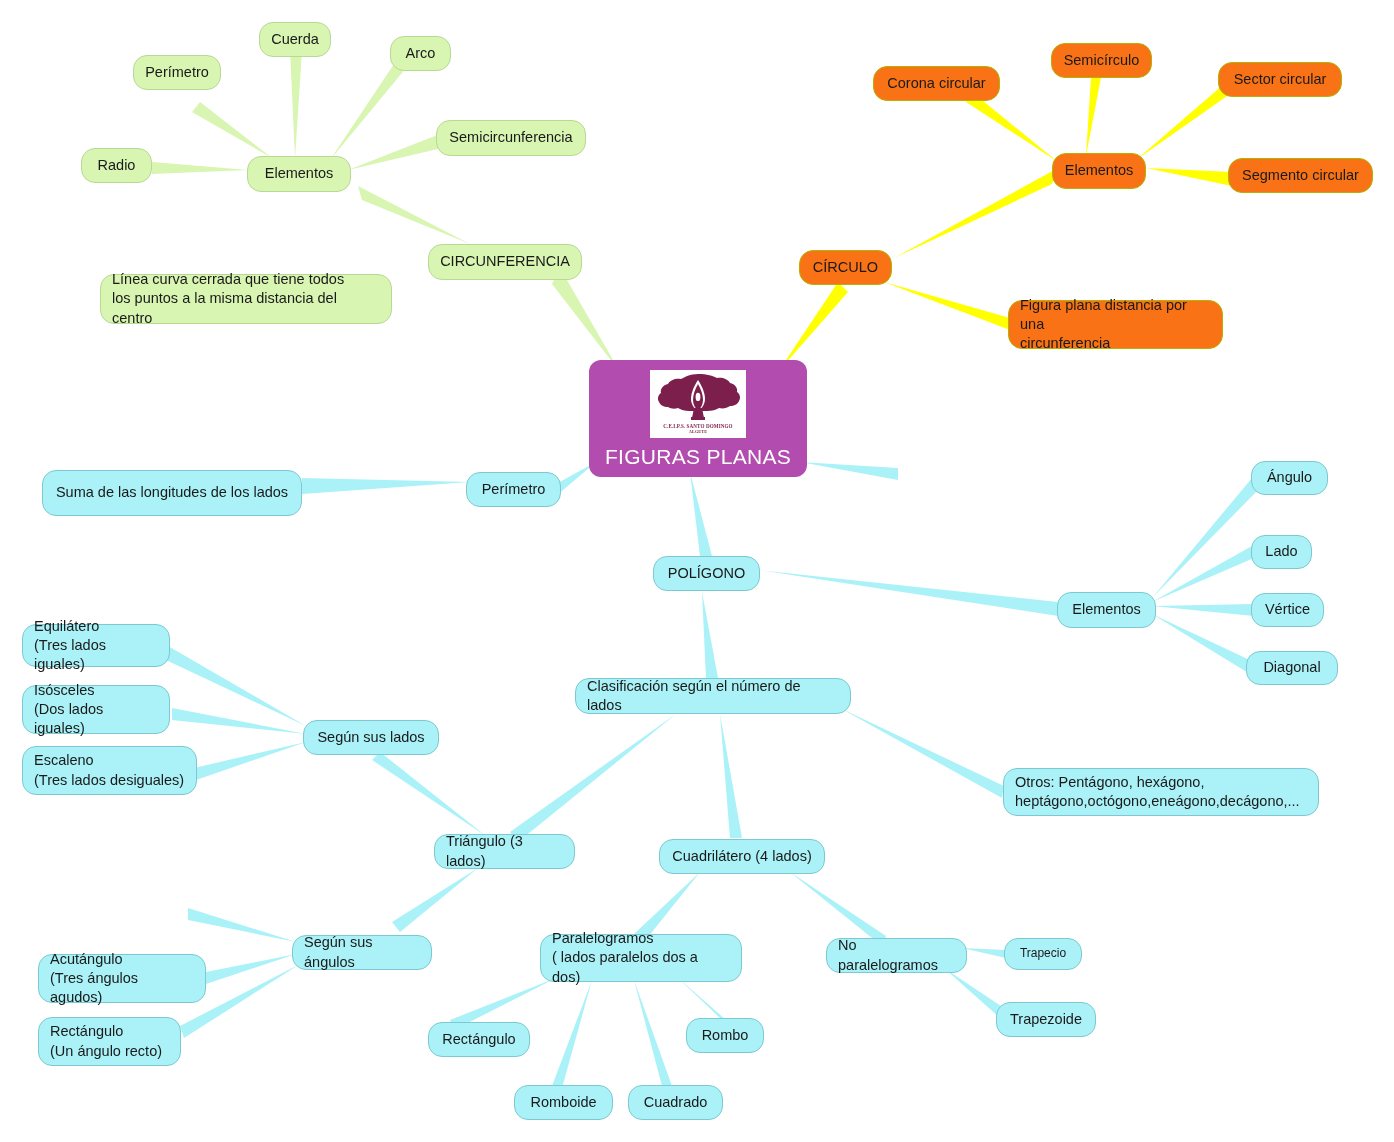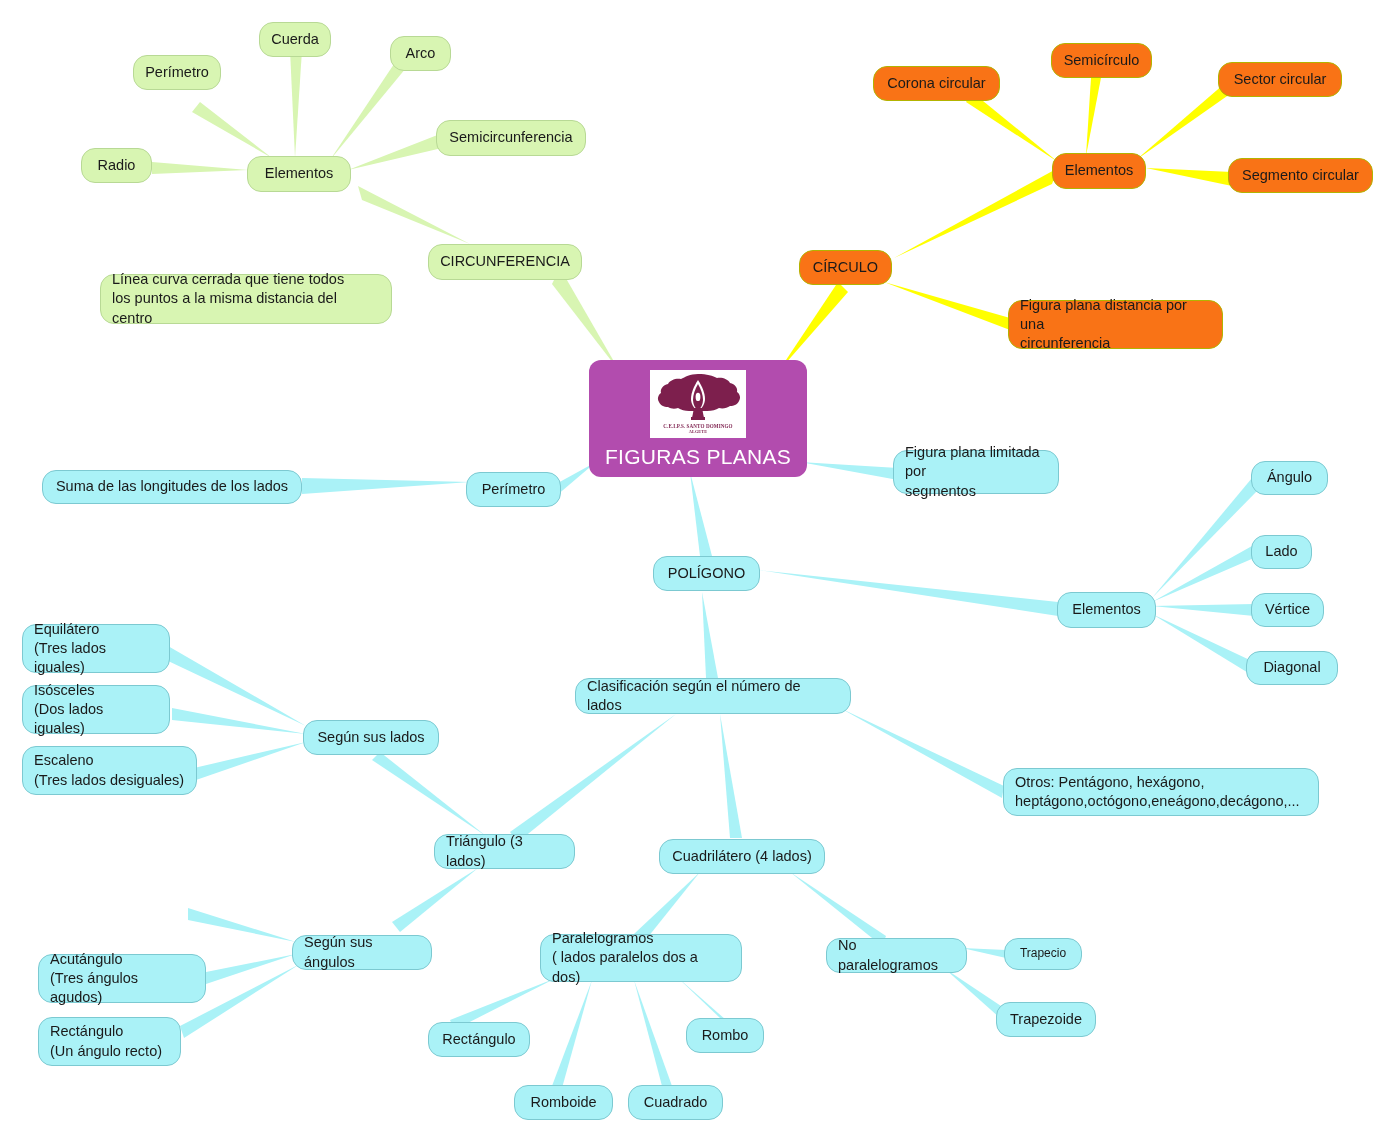--- a/index.html
+++ b/index.html
@@ -259,30 +259,26 @@
   </div>
 
   <div class="node yellow" style="left:1228px; top:158px; width:145px; height:35px; justify-content:center;">
     <span>Segmento circular</span>
   </div>
 
   <div class="node cyan" style="left:653px; top:556px; width:107px; height:35px; justify-content:center;">
     <span>POLÍGONO</span>
   </div>
 
-  <div class="node cyan" style="left:893px; top:450px; width:166px; height:44px;">
-    <span>Figura plana limitada por
-segmentos</span>
-  </div>
 
   <div class="node cyan" style="left:466px; top:472px; width:95px; height:35px; justify-content:center;">
     <span>Perímetro</span>
   </div>
 
-  <div class="node cyan" style="left:42px; top:470px; width:260px; height:34px; justify-content:center;">
+  <div class="node cyan" style="left:42px; top:470px; width:260px; height:46px; justify-content:center;">
     <span>Suma de las longitudes de los lados</span>
   </div>
 
   <div class="node cyan" style="left:1057px; top:592px; width:99px; height:36px; justify-content:center;">
     <span>Elementos</span>
   </div>
 
   <div class="node cyan" style="left:1251px; top:461px; width:77px; height:34px; justify-content:center;">
     <span>Ángulo</span>
   </div>
@@ -309,21 +305,21 @@
   </div>
 
   <div class="node cyan" style="left:434px; top:834px; width:141px; height:35px; justify-content:center;">
     <span>Triángulo (3 lados)</span>
   </div>
 
   <div class="node cyan" style="left:303px; top:720px; width:136px; height:35px; justify-content:center;">
     <span>Según sus lados</span>
   </div>
 
-  <div class="node cyan" style="left:22px; top:624px; width:148px; height:49px;">
+  <div class="node cyan" style="left:22px; top:624px; width:148px; height:43px;">
     <span>Equilátero
 (Tres lados iguales)</span>
   </div>
 
   <div class="node cyan" style="left:22px; top:685px; width:148px; height:49px;">
     <span>Isósceles
 (Dos lados iguales)</span>
   </div>
 
   <div class="node cyan" style="left:22px; top:746px; width:175px; height:49px;">

